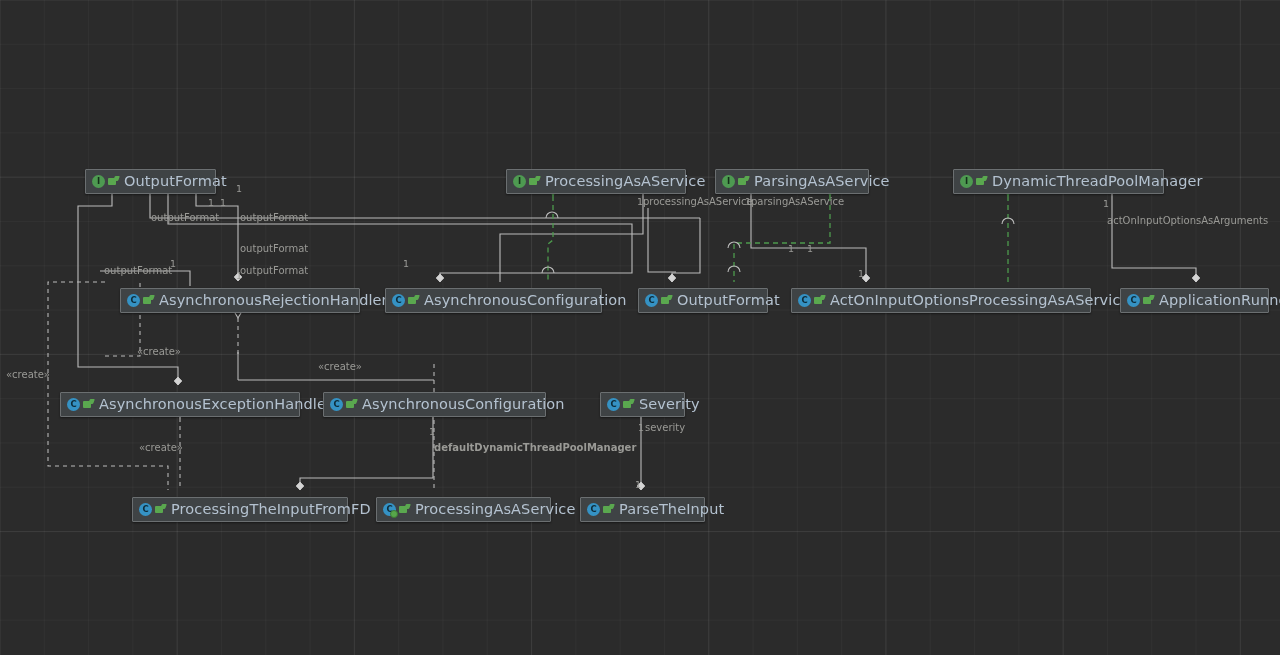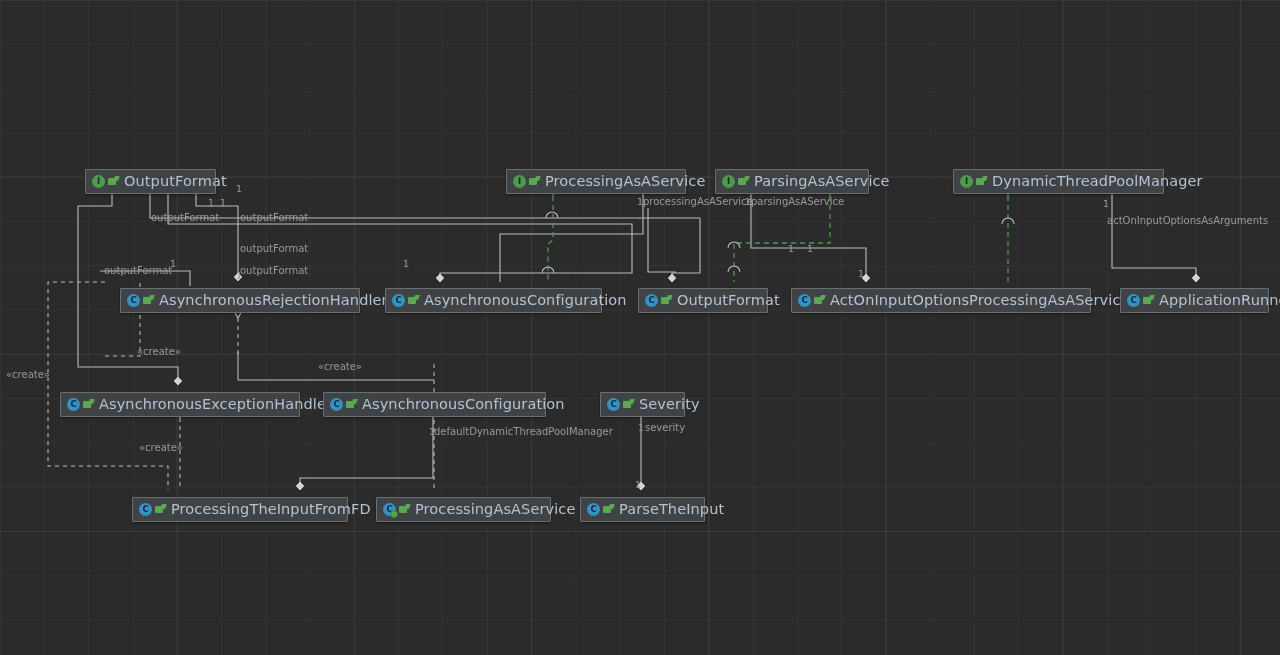--- a/index.html
+++ b/index.html
@@ -350,21 +350,21 @@
 
   <div id="labels">
       <div class="edge-label" style="left: 151px; top: 213px;">outputFormat</div>
       <div class="edge-label" style="left: 240px; top: 213px;">outputFormat</div>
       <div class="edge-label" style="left: 240px; top: 244px;">outputFormat</div>
       <div class="edge-label" style="left: 240px; top: 266px;">outputFormat</div>
       <div class="edge-label" style="left: 104px; top: 266px;">outputFormat</div>
       <div class="edge-label" style="left: 643px; top: 197px;">processingAsAService</div>
       <div class="edge-label" style="left: 751px; top: 197px;">parsingAsAService</div>
       <div class="edge-label" style="left: 1107px; top: 185px; margin-top: 31px;">actOnInputOptionsAsArguments</div>
-      <div class="edge-label" style="left: 434px; top: 427px;">defaultDynamicThreadPoolManager</div>
+      <div class="edge-label" style="left: 434px; top: 443px; font-weight: bold;">defaultDynamicThreadPoolManager</div>
       <div class="edge-label" style="left: 645px; top: 423px;">severity</div>
       <div class="edge-label" style="left: 137px; top: 347px;">«create»</div>
       <div class="edge-label" style="left: 318px; top: 362px;">«create»</div>
       <div class="edge-label" style="left: 6px; top: 370px;">«create»</div>
       <div class="edge-label" style="left: 139px; top: 443px;">«create»</div>
       <div class="mult" style="left: 236px; top: 184px;">1</div>
       <div class="mult" style="left: 208px; top: 198px;">1</div>
       <div class="mult" style="left: 220px; top: 198px;">1</div>
       <div class="mult" style="left: 170px; top: 259px;">1</div>
       <div class="mult" style="left: 403px; top: 259px;">1</div>

